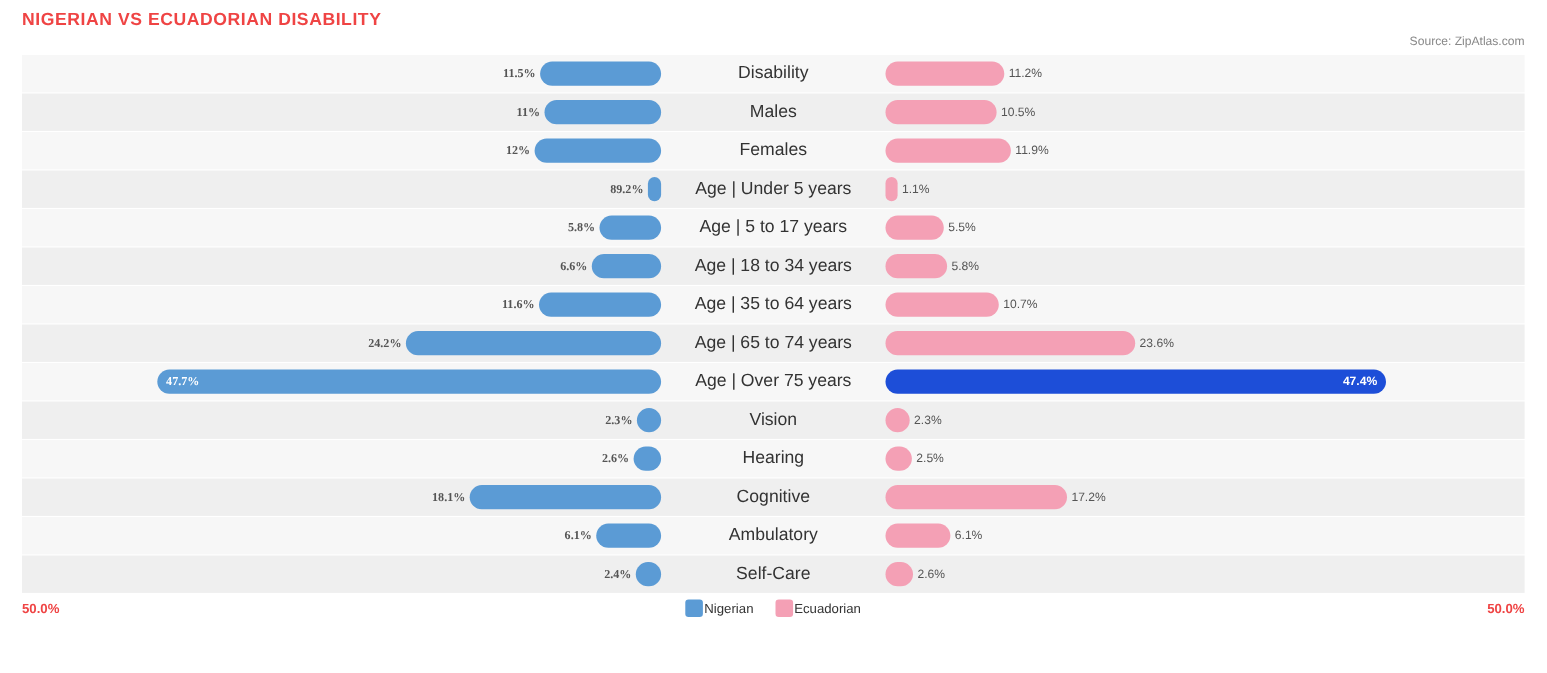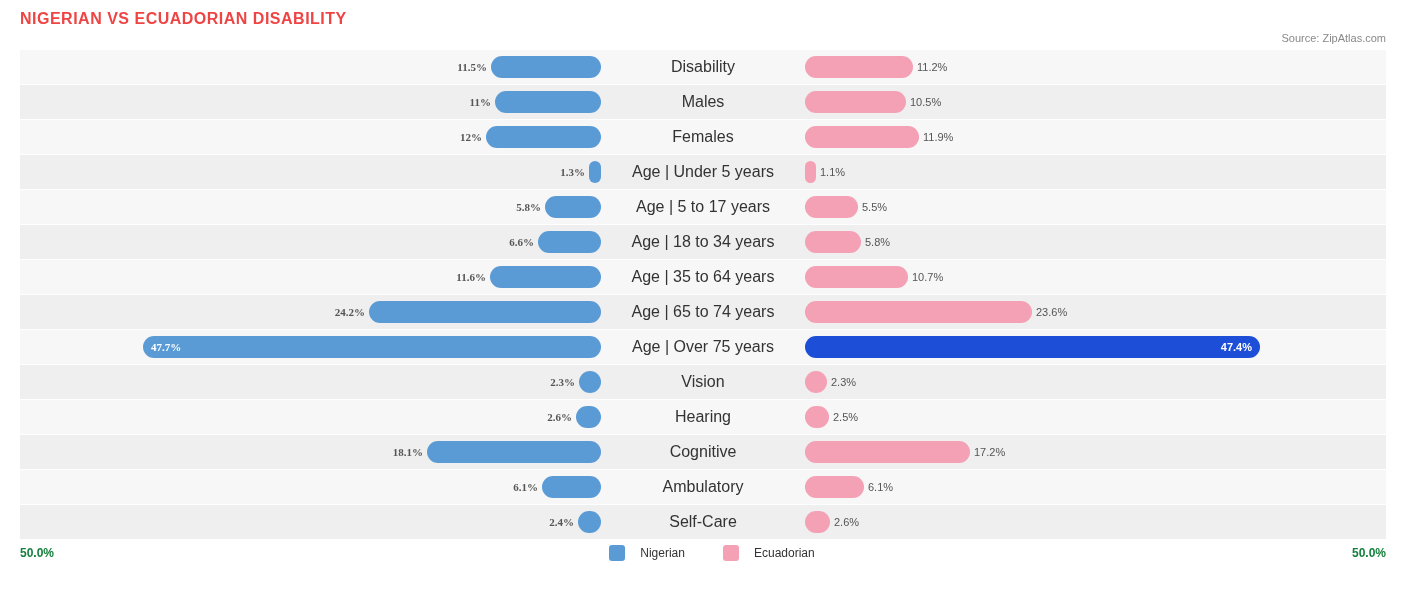--- a/index.html
+++ b/index.html
@@ -115,35 +115,34 @@
     }
     .footer-row {
       display: flex;
       justify-content: space-between;
       align-items: center;
       margin-top: 6px;
       padding: 0 0px;
     }
     .footer-axis {
       font-size: 12px;
-      color: #15803d;
+      color: #ef4444;
       font-weight: bold;
     }
     .legend {
       display: flex;
       gap: 20px;
       align-items: center;
     }
     .legend-item {
       display: flex;
       align-items: center;
-      gap: 15px;
+      gap: 1px;
       font-size: 12px;
       color: #333;
-      margin-left: 18px;
     }
     .legend-box {
       width: 16px;
       height: 16px;
       border-radius: 3px;
     }
     
     .bar-full-blue {
       background: #5b9bd5;
       border-radius: 11px;
@@ -212,21 +211,21 @@
       <div class="bar-right">
         <div class="bar-wrap-right">
           <div class="bar bar-pink" style="width: 114px;"></div>
           <span class="value-outside-right">11.9%</span>
         </div>
       </div>
     </div>
     <div class="row">
       <div class="bar-left">
         <div class="bar-wrap-left">
-          <span class="value-outside-left">1.3%</span>
+          <span class="value-outside-left">89.2%</span>
           <div class="bar bar-blue" style="width: 12px;"></div>
         </div>
       </div>
       <div class="label-center">Age | Under 5 years</div>
       <div class="bar-right">
         <div class="bar-wrap-right">
           <div class="bar bar-pink" style="width: 11px;"></div>
           <span class="value-outside-right">1.1%</span>
         </div>
       </div>

